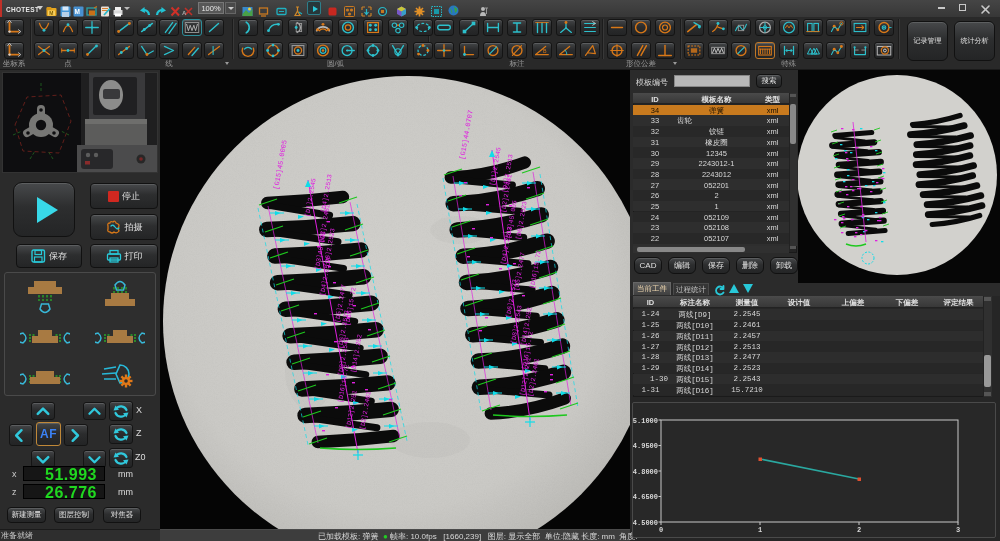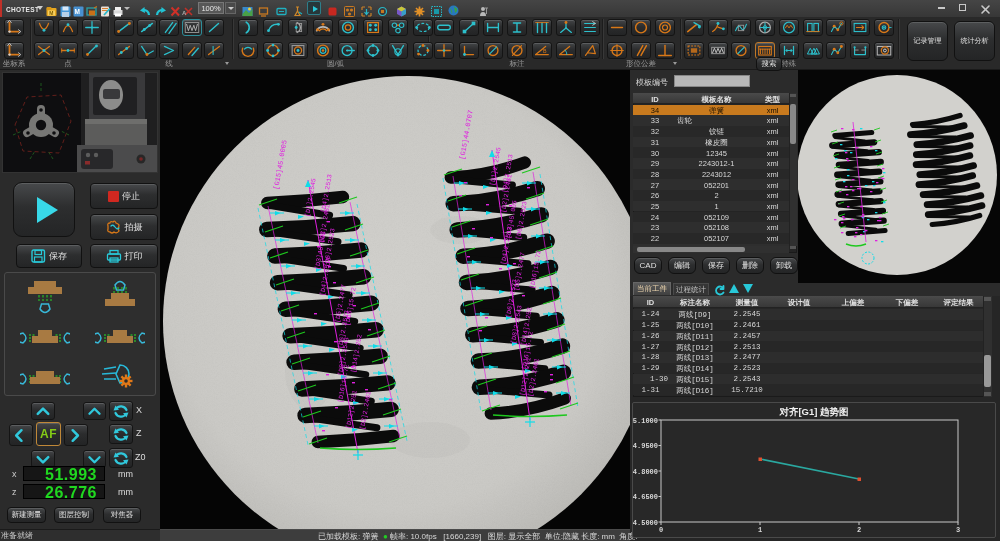--- a/index.html
+++ b/index.html
@@ -784,21 +784,21 @@
     </div>
 <div class="abs" style="left:136px;top:405px;color:#ddd;font-size:9px">X</div>
 <div class="btn" style="left:9px;top:424px;width:24px;height:22px;display:flex;align-items:center;justify-content:center">
       <svg width="23" height="21" viewBox="0 0 23 21">
         <path d="M12,5 L6.5,10.5 L12,16" fill="none" stroke="#30c8dc" stroke-width="2.6" stroke-linecap="round" stroke-linejoin="round"></path>
       </svg>
     </div>
 <div class="btn" style="left:36px;top:422px;width:25px;height:24px;display:flex;align-items:center;justify-content:center;border-color:#c08838">
       <svg width="1" height="1" viewBox="0 0 1 1"></svg>
     </div>
-<div class="abs" style="left:40px;top:427px;color:#84cc16;font-size:12px;font-weight:bold;letter-spacing:0.5px">AF</div>
+<div class="abs" style="left:40px;top:427px;color:#3b82f6;font-size:12px;font-weight:bold;letter-spacing:0.5px">AF</div>
 <div class="btn" style="left:64px;top:424px;width:24px;height:22px;display:flex;align-items:center;justify-content:center">
       <svg width="23" height="21" viewBox="0 0 23 21">
         <path d="M8,5 L13.5,10.5 L8,16" fill="none" stroke="#30c8dc" stroke-width="2.6" stroke-linecap="round" stroke-linejoin="round"></path>
       </svg>
     </div>
 <div class="btn" style="left:109px;top:424px;width:24px;height:20px;display:flex;align-items:center;justify-content:center">
       <svg width="20" height="17" viewBox="0 0 20 17">
         <path d="M15.5,7 A6,6 0 0 0 5,6" fill="none" stroke="#30c8dc" stroke-width="2.2" stroke-linecap="round" stroke-linejoin="round"></path>
         <path d="M2.5,7.5 L8,6.8 L4.5,2.5 Z" fill="#30c8dc"></path>
         <path d="M4.5,10 A6,6 0 0 0 15,11" fill="none" stroke="#30c8dc" stroke-width="2.2" stroke-linecap="round" stroke-linejoin="round"></path>
@@ -1111,21 +1111,21 @@
           <line x1="365" y1="352" x2="375" y2="352" stroke="#10dce8" stroke-width="1.2"></line>
           <line x1="370" y1="347" x2="370" y2="357" stroke="#10dce8" stroke-width="1.2"></line>
           <text x="304" y="90" transform="rotate(-80 304 90)" font-size="7" fill="#e020e0" font-family="Liberation Mono,monospace">[G15]44.0707</text>
         </g>
       </svg></div>
     <div class="abs" style="left:160px;top:529px;width:470px;height:12px;background:#3d3d3d;border-top:1px solid #4a4a4a"></div>
     <div class="abs" style="left:318px;top:530.5px;color:#d8d8d8;font-size:8px;white-space:nowrap">已加载模板: 弹簧&nbsp;&nbsp;<span style="color:#22cc22">●</span> 帧率: 10.0fps&nbsp;&nbsp;&nbsp;[1660,239]&nbsp;&nbsp;&nbsp;图层: 显示全部&nbsp;&nbsp;单位:隐藏&nbsp;长度: mm&nbsp;&nbsp;角度: °</div>
 <div class="abs" style="left:630px;top:70px;width:168px;height:213px;background:#2b2b2b"></div>
 <div class="abs" style="left:636px;top:77px;color:#d8d8d8;font-size:8px">模板编号</div>
 <div class="abs" style="left:674px;top:75px;width:76px;height:12px;background:#b8b8b8;border:1px solid #888"></div>
-<div class="tbtn" style="left:756px;top:57px;width:26px;height:14px;font-size:7.5px">搜索</div>
+<div class="tbtn" style="left:756px;top:74px;width:26px;height:14px;font-size:7.5px">搜索</div>
 <div class="abs" style="left:633px;top:93px;width:164px;height:160px;background:#242424;border:1px solid #1a1a1a"></div>
 <div class="abs" style="left:633px;top:93px;width:156px;height:11px;background:linear-gradient(#4a4a4a,#383838);border-bottom:1px solid #222"></div>
 <div class="cell" style="left:633px;top:94.5px;width:44px;text-align:center;color:#e0e0e0;font-size:7.5px;font-weight:bold">ID</div>
 <div class="cell" style="left:677px;top:94.5px;width:79px;text-align:center;color:#e0e0e0;font-size:7.5px;font-weight:bold">模板名称</div>
 <div class="cell" style="left:756px;top:94.5px;width:33px;text-align:center;color:#e0e0e0;font-size:7.5px;font-weight:bold">类型</div>
 <div class="abs" style="left:633px;top:104.5px;width:156px;height:10.7px;background:#c87a1e"></div>
 <div class="cell" style="left:633px;top:105.7px;width:44px;text-align:center;color:#1a1000;font-size:7.5px">34</div>
 <div class="cell" style="left:677px;top:105.7px;width:79px;text-align:center;color:#1a1000;font-size:7.5px">弹簧</div>
 <div class="cell" style="left:756px;top:105.7px;width:33px;text-align:center;color:#1a1000;font-size:7.5px">xml</div>
 <div class="abs" style="left:633px;top:115.2px;width:156px;height:10.7px;background:#2e2e2e"></div>
@@ -1367,21 +1367,20 @@
 <div class="cell" style="left:722px;top:374.9px;width:50px;text-align:center;color:#d8d8d8;font-size:7.5px;font-family:'Liberation Mono',monospace">2.2543</div>
 <div class="abs" style="left:633px;top:384.2px;width:350px;height:10.7px;background:#272727"></div>
 <div class="cell" style="left:633px;top:385.6px;width:35px;text-align:center;color:#d8d8d8;font-size:7.5px;font-family:'Liberation Mono',monospace">1-31</div>
 <div class="cell" style="left:668px;top:385.6px;width:54px;text-align:center;color:#d8d8d8;font-size:7.5px">两线<span style="font-family:'Liberation Mono',monospace">[D16]</span></div>
 <div class="cell" style="left:722px;top:385.6px;width:50px;text-align:center;color:#d8d8d8;font-size:7.5px;font-family:'Liberation Mono',monospace">15.7210</div>
 <div class="abs" style="left:983px;top:296px;width:9px;height:101px;background:#303030;border-left:1px solid #222"></div>
 <div class="abs" style="left:984px;top:297px;width:7px;height:4px;background:#555"></div>
 <div class="abs" style="left:984px;top:355px;width:7px;height:32px;background:#999;border-radius:2px"></div>
 <div class="abs" style="left:984px;top:392px;width:7px;height:4px;background:#555"></div>
 <div class="abs" style="left:632px;top:402px;width:364px;height:136px;background:#282828;border:1px solid #4a4a4a;border-radius:2px"></div>
-<div class="abs" style="left:632px;top:406px;width:364px;text-align:center;color:#f0f0f0;font-size:9.5px;font-weight:bold">对齐[G1] 趋势图</div>
 <svg class="abs" style="left:632px;top:402px" width="364" height="136" viewBox="0 0 364 136">
       <rect x="29" y="18" width="297" height="102" fill="none" stroke="#c8c8c8" stroke-width="1"></rect>
       <text x="26" y="20.5" text-anchor="end" font-size="7" fill="#d8d8d8" font-family="Liberation Mono,monospace" font-weight="bold">5.1000</text>
       <line x1="26.5" y1="18" x2="29" y2="18" stroke="#c8c8c8" stroke-width="1"></line>
       <text x="26" y="46.0" text-anchor="end" font-size="7" fill="#d8d8d8" font-family="Liberation Mono,monospace" font-weight="bold">4.9500</text>
       <line x1="26.5" y1="43.5" x2="29" y2="43.5" stroke="#c8c8c8" stroke-width="1"></line>
       <text x="26" y="71.5" text-anchor="end" font-size="7" fill="#d8d8d8" font-family="Liberation Mono,monospace" font-weight="bold">4.8000</text>
       <line x1="26.5" y1="69" x2="29" y2="69" stroke="#c8c8c8" stroke-width="1"></line>
       <text x="26" y="97.0" text-anchor="end" font-size="7" fill="#d8d8d8" font-family="Liberation Mono,monospace" font-weight="bold">4.6500</text>
       <line x1="26.5" y1="94.5" x2="29" y2="94.5" stroke="#c8c8c8" stroke-width="1"></line>

